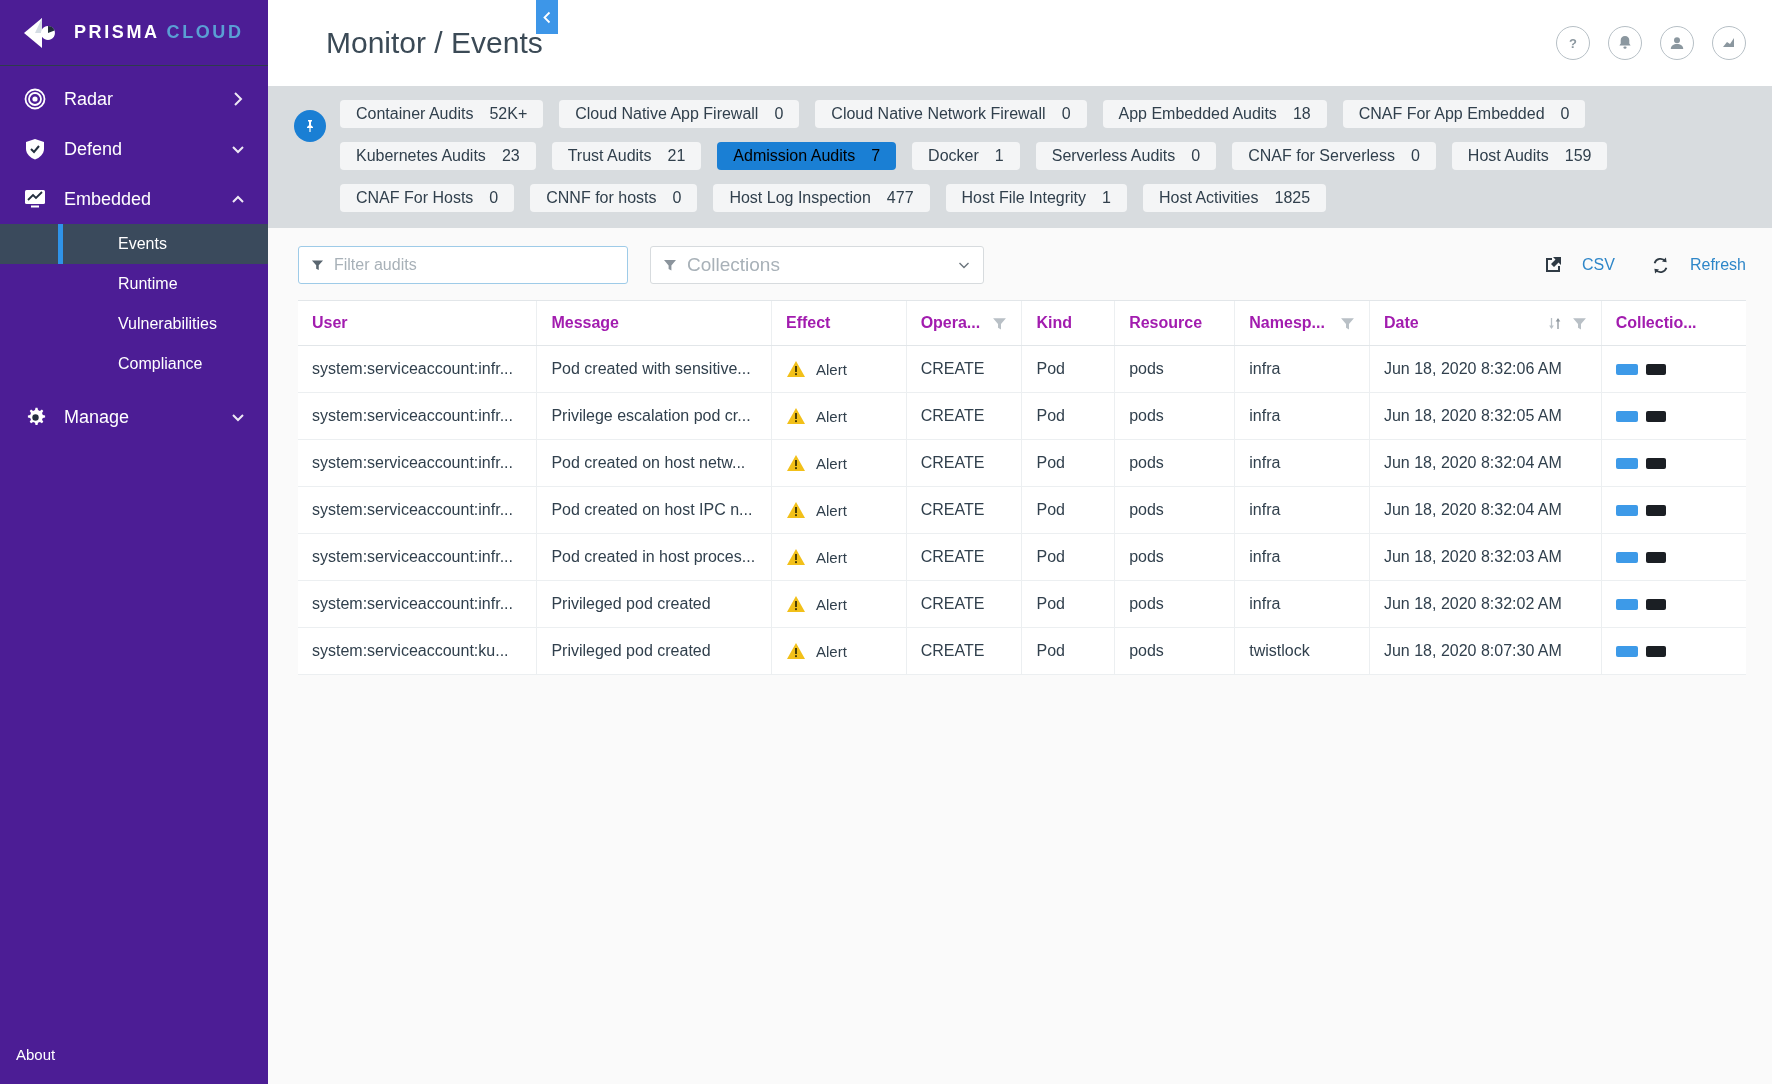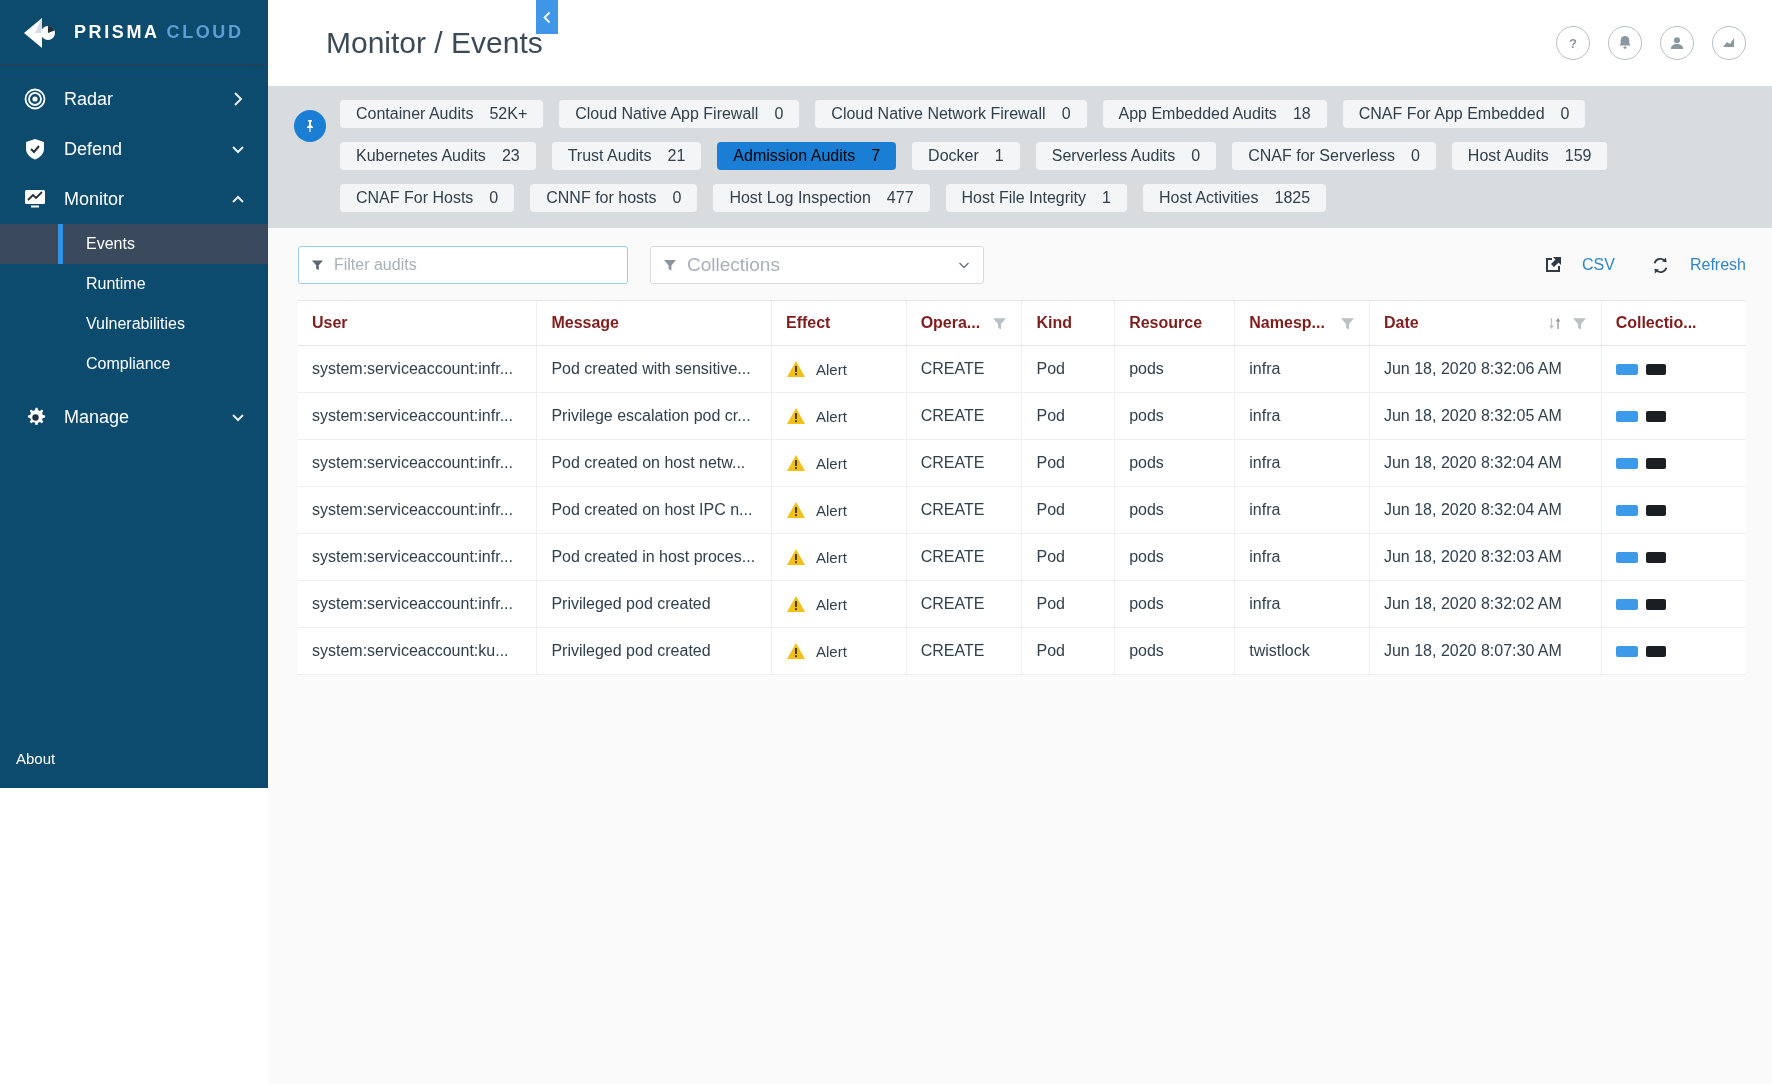--- a/index.html
+++ b/index.html
@@ -6,22 +6,22 @@
   html, body {
     width: 1772px; height: 1084px;
     font-family: "Liberation Sans", sans-serif;
     background: #ffffff;
     overflow: hidden;
   }
   .app { display: flex; width: 1772px; height: 1084px; }
 
   
   .sidebar {
-    width: 268px; min-width: 268px; height: 788px;
-    background: #0c4a6e;
+    width: 268px; min-width: 268px; height: 1084px;
+    background: #4c1d95;
     display: flex; flex-direction: column;
     position: relative;
   }
   .logo-row {
     height: 66px; display: flex; align-items: center;
     padding-left: 22px; border-bottom: 1px solid #2f3c4c;
   }
   .logo-mark { width: 40px; height: 34px; margin-right: 12px; flex: none; }
   .logo-text { font-size: 18px; letter-spacing: 2.6px; font-weight: 700; }
   .logo-text .p { color: #ffffff; }
@@ -33,21 +33,21 @@
     height: 50px; padding: 0 22px;
     color: #ffffff; font-size: 18px; cursor: pointer;
   }
   .nav-icon { width: 26px; height: 26px; margin-right: 16px; flex: none;
               display: flex; align-items: center; justify-content: center; }
   .nav-label { flex: 1; }
   .chev { width: 16px; height: 16px; flex: none; opacity: .9; }
 
   .subnav-item {
     display: flex; align-items: center;
-    height: 40px; padding-left: 86px;
+    height: 40px; padding-left: 118px;
     color: #ffffff; font-size: 16px; cursor: pointer;
     position: relative;
   }
   .subnav-item.active { background: #3a4a5c; }
   .subnav-item.active::before {
     content: ""; position: absolute; left: 58px; top: 0; bottom: 0;
     width: 5px; background: #2f93e8;
   }
   .about {
     position: absolute; left: 0; bottom: 0;
@@ -128,21 +128,21 @@
   .link-btn {
     display: flex; align-items: center; gap: 20px;
     color: #2e86c8; font-size: 16px; cursor: pointer; margin-left: 36px;
   }
 
   
   .table-area { padding: 0 26px 0 30px; flex: 1; overflow: hidden; }
   table { width: 100%; border-collapse: collapse; background: #ffffff;
           table-layout: fixed; }
   thead th {
-    text-align: left; font-size: 16px; color: #7f1d1d; font-weight: 700;
+    text-align: left; font-size: 16px; color: #a21caf; font-weight: 700;
     padding: 13px 14px; border-bottom: 1px solid #e2e6e9;
     border-top: 1px solid #e2e6e9;
     background: #ffffff; vertical-align: middle;
   }
   thead th .th-inner { display: flex; align-items: center; }
   thead th .th-label { flex: 1; overflow: hidden; white-space: nowrap; text-overflow: ellipsis; }
   .th-tools { display: flex; align-items: center; gap: 8px; flex: none; }
   tbody td {
     font-size: 16px; color: #31404d; padding: 14px 14px;
     border-bottom: 1px solid #eceff1;
@@ -212,21 +212,21 @@
       </div>
 
       <div class="nav-item">
         <span class="nav-icon">
           <svg width="22" height="20" viewBox="0 0 22 20">
               <rect x="1" y="1" width="20" height="14" rx="1.5" fill="#fff"></rect>
               <polyline points="4,11 9,6 12,9 18,3" fill="none" stroke="#232f3d" stroke-width="1.8"></polyline>
               <rect x="7" y="16.5" width="8" height="2" fill="#fff"></rect>
             </svg>
         </span>
-        <span class="nav-label">Monitor</span>
+        <span class="nav-label">Embedded</span>
         <span class="chev">
           <svg width="16" height="16" viewBox="0 0 16 16">
               <polyline points="3,11 8,6 13,11" fill="none" stroke="#fff" stroke-width="2"></polyline>
             </svg>
         </span>
       </div>
 
       <div class="subnav-item active">
         <span>Events</span>
       </div>

